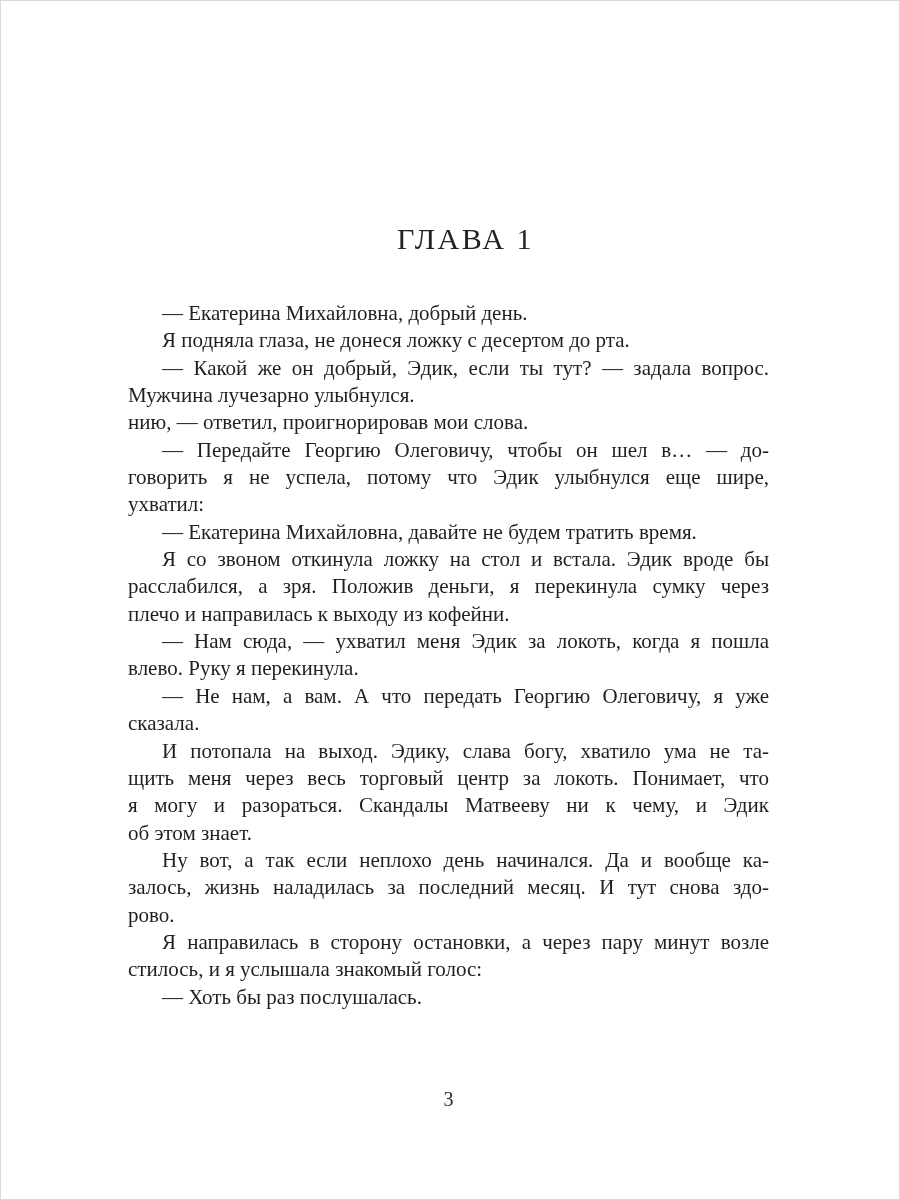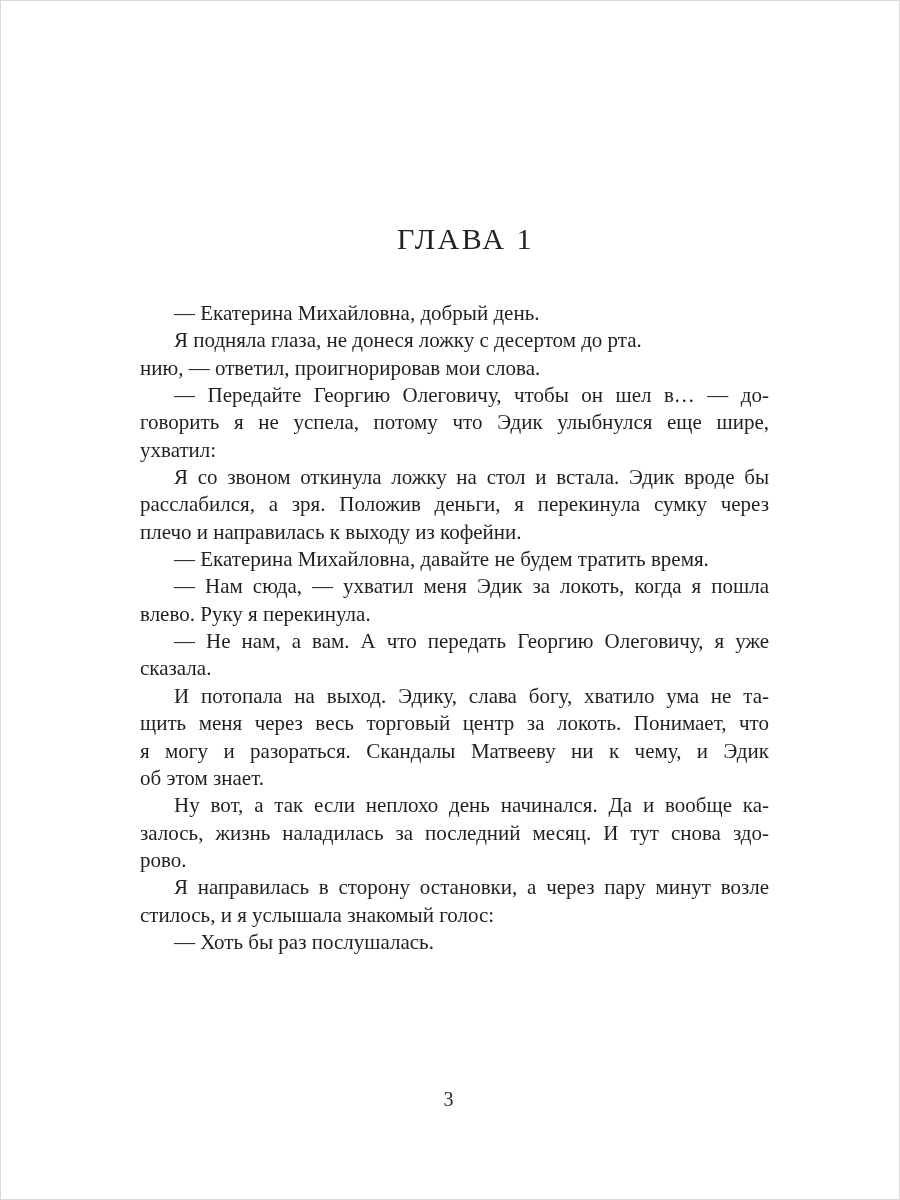--- a/index.html
+++ b/index.html
@@ -40,21 +40,20 @@
     width: 641px;
     font-size: 21px;
     line-height: 27.35px;
     color: #1f1f1f;
   }
   .paragraph { margin: 0; padding: 0; }
   .line {
     text-align: justify;
     text-align-last: left;
     white-space: normal;
-    margin-left: 12px;
   }
   .line.justify { text-align-last: justify; }
   .line.first { text-indent: 34px; }
   .page-number {
     position: absolute;
     top: 1087px;
     left: 127px;
     width: 641px;
     text-align: center;
     font-size: 20px;
@@ -68,34 +67,38 @@
   <h1 class="chapter-title">ГЛАВА 1</h1>
 
   <div class="text-body">
       <div class="paragraph">
         <div class="line first">— Екатерина Михайловна, добрый день.</div>
       </div>
       <div class="paragraph">
         <div class="line first">Я подняла глаза, не донеся ложку с десертом до рта.</div>
       </div>
       <div class="paragraph">
+        <div class="line first justify">— Какой же он добрый, Эдик, если ты тут? — задала вопрос.</div>
+        <div class="line">Мужчина лучезарно улыбнулся.</div>
+      </div>
+      <div class="paragraph">
         <div class="line">нию, — ответил, проигнорировав мои слова.</div>
       </div>
       <div class="paragraph">
         <div class="line first justify">— Передайте Георгию Олеговичу, чтобы он шел в… — до-</div>
         <div class="line justify">говорить я не успела, потому что Эдик улыбнулся еще шире,</div>
         <div class="line">ухватил:</div>
       </div>
       <div class="paragraph">
+        <div class="line first">— Екатерина Михайловна, давайте не будем тратить время.</div>
+      </div>
+      <div class="paragraph">
         <div class="line first justify">Я со звоном откинула ложку на стол и встала. Эдик вроде бы</div>
         <div class="line justify">расслабился, а зря. Положив деньги, я перекинула сумку через</div>
         <div class="line">плечо и направилась к выходу из кофейни.</div>
-      </div>
-      <div class="paragraph">
-        <div class="line first">— Екатерина Михайловна, давайте не будем тратить время.</div>
       </div>
       <div class="paragraph">
         <div class="line first justify">— Нам сюда, — ухватил меня Эдик за локоть, когда я пошла</div>
         <div class="line">влево. Руку я перекинула.</div>
       </div>
       <div class="paragraph">
         <div class="line first justify">— Не нам, а вам. А что передать Георгию Олеговичу, я уже</div>
         <div class="line">сказала.</div>
       </div>
       <div class="paragraph">

